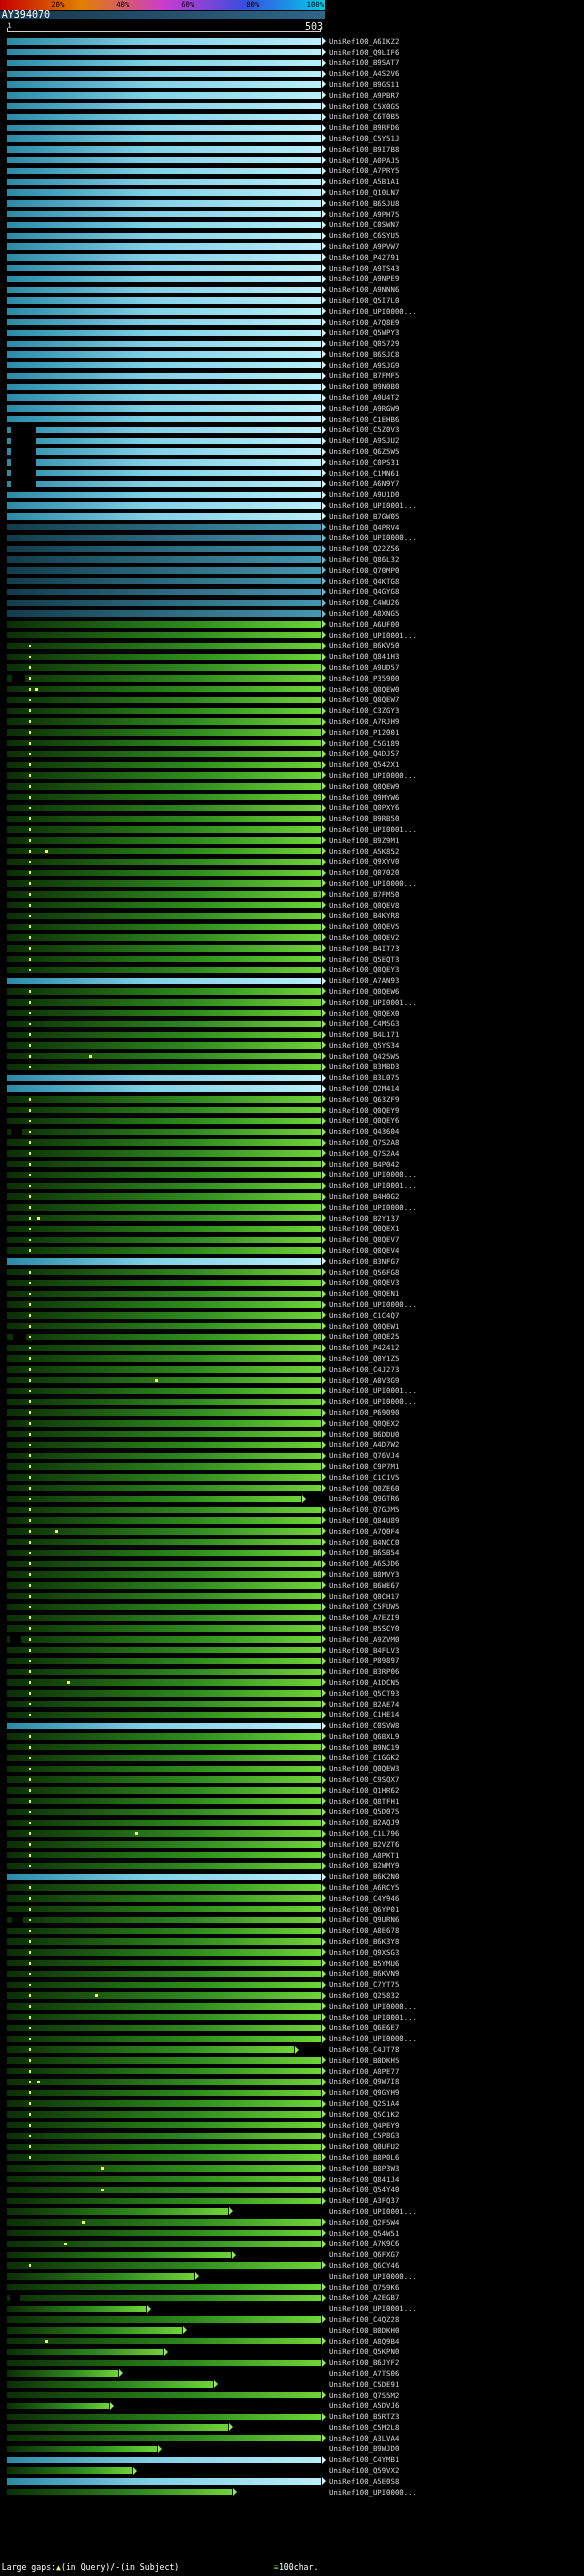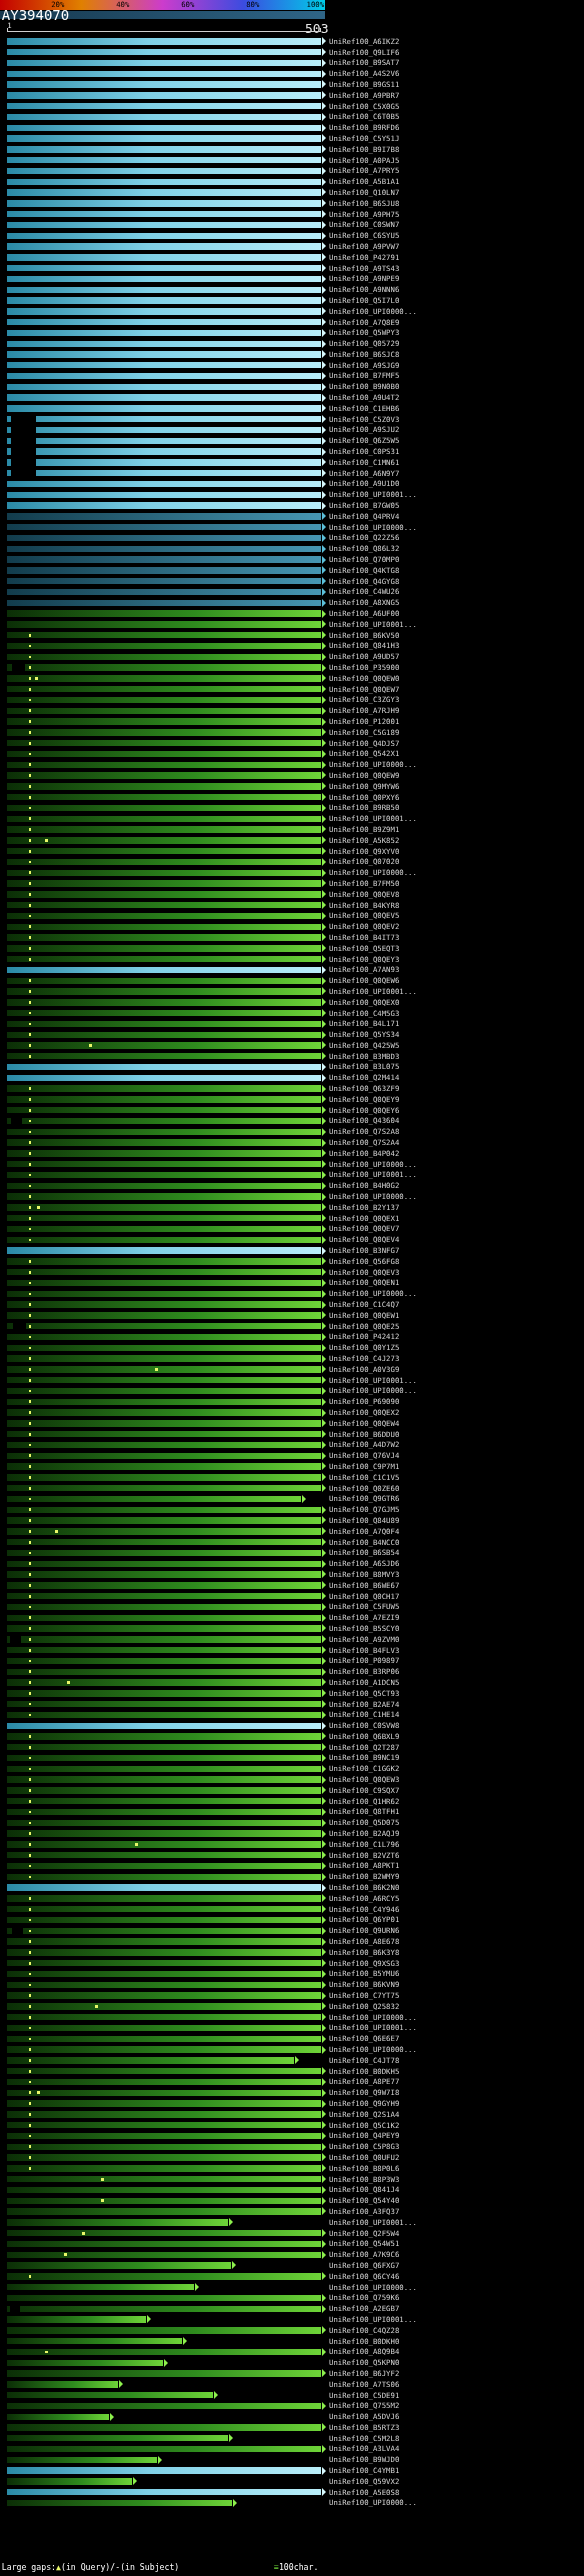--- a/index.html
+++ b/index.html
@@ -6,26 +6,26 @@
   body{width:585px;height:2576px;overflow:hidden;font-family:"DejaVu Sans Mono",monospace;}
   .screen{position:relative;width:585px;height:2576px;background:#000;}
 
   
   .key{position:relative;height:10px;width:325px;}
   .key-label{position:absolute;top:0.9px;font-size:7.3px;line-height:8.2px;color:#000;transform:translateX(-105%);white-space:nowrap;}
 
   
   .query-row{position:relative;height:10px;width:585px;}
   .query-bar{position:absolute;left:0;top:0.9px;width:325px;height:8.2px;background:linear-gradient(to right,#16384e,#2f6587);}
-  .query-name{position:absolute;left:1.8px;top:0.9px;font-size:14px;line-height:8.2px;color:#fff;}
+  .query-name{position:absolute;left:1.8px;top:0.9px;font-size:10px;line-height:8.2px;color:#fff;}
 
   
   .ruler{position:relative;height:16.4px;width:585px;}
   .ruler-start{position:absolute;left:7.3px;top:0.9px;font-size:7.3px;color:#e8e8e8;}
-  .ruler-end{position:absolute;left:305px;top:0.9px;font-size:13px;color:#e8e8e8;}
+  .ruler-end{position:absolute;left:305px;top:0.9px;font-size:10px;color:#e8e8e8;}
   .ruler-line{position:absolute;left:7.3px;top:11px;width:314px;height:0.9px;background:#cfcfcf;}
   .ruler-line::before,.ruler-line::after{content:'';position:absolute;top:-2.7px;width:0.9px;height:3.7px;background:#cfcfcf;}
   .ruler-line::before{left:0;}
   .ruler-line::after{right:0;}
 
   
   #rows{position:relative;width:585px;}
   .hit-row{position:relative;height:10.8px;width:585px;}
   .bar{position:absolute;top:1.8px;height:6.4px;}
   .bar.c1{background:linear-gradient(to right,#2a8aa6,#7fd0e6 45%,#b9eef9);}
@@ -202,20 +202,24 @@
       <div class="hit-row">
         <div class="bar c1" style="left: 7.3px; width: 314px;"></div>
         <div class="hit-label">UniRef100_B9N0B0</div>
       </div>
       <div class="hit-row">
         <div class="bar c1" style="left: 7.3px; width: 314px;"></div>
         <div class="hit-label">UniRef100_A9U4T2</div>
       </div>
       <div class="hit-row">
         <div class="bar c1" style="left: 7.3px; width: 314px;"></div>
+        <div class="hit-label">UniRef100_A9RGW9</div>
+      </div>
+      <div class="hit-row">
+        <div class="bar c1" style="left: 7.3px; width: 314px;"></div>
         <div class="hit-label">UniRef100_C1EHB6</div>
       </div>
       <div class="hit-row">
         <div class="bar c1" style="left: 7.3px; width: 314px;">
           <i class="brk" style="left: 3.7px; width: 25px;"></i>
         </div>
         <div class="hit-label">UniRef100_C5Z0V3</div>
       </div>
       <div class="hit-row">
         <div class="bar c1" style="left: 7.3px; width: 314px;">
@@ -671,25 +675,20 @@
         <div class="hit-label">UniRef100_P69090</div>
       </div>
       <div class="hit-row">
         <div class="bar g" style="left: 7.3px; width: 314px;"></div>
         <i class="dot" style="left: 28.6px;"></i>
         <div class="hit-label">UniRef100_Q0QEX2</div>
       </div>
       <div class="hit-row">
         <div class="bar g" style="left: 7.3px; width: 314px;"></div>
         <i class="dot" style="left: 28.6px;"></i>
-        <div class="hit-label">UniRef100_Q0QEW4</div>
-      </div>
-      <div class="hit-row">
-        <div class="bar g" style="left: 7.3px; width: 314px;"></div>
-        <i class="dot" style="left: 28.6px;"></i>
         <div class="hit-label">UniRef100_B6DDU0</div>
       </div>
       <div class="hit-row">
         <div class="bar g" style="left: 7.3px; width: 314px;"></div>
         <i class="dot" style="left: 28.6px;"></i>
         <div class="hit-label">UniRef100_A4D7W2</div>
       </div>
       <div class="hit-row">
         <div class="bar g" style="left: 7.3px; width: 314px;"></div>
         <i class="dot" style="left: 28.6px;"></i>
@@ -820,25 +819,20 @@
         <div class="hit-label">UniRef100_C1HE14</div>
       </div>
       <div class="hit-row">
         <div class="bar c1" style="left: 7.3px; width: 314px;"></div>
         <div class="hit-label">UniRef100_C0SVW8</div>
       </div>
       <div class="hit-row">
         <div class="bar g" style="left: 7.3px; width: 314px;"></div>
         <i class="dot" style="left: 28.6px;"></i>
         <div class="hit-label">UniRef100_Q6BXL9</div>
-      </div>
-      <div class="hit-row">
-        <div class="bar g" style="left: 7.3px; width: 314px;"></div>
-        <i class="dot" style="left: 28.6px;"></i>
-        <div class="hit-label">UniRef100_Q2T287</div>
       </div>
       <div class="hit-row">
         <div class="bar g" style="left: 7.3px; width: 314px;"></div>
         <i class="dot" style="left: 28.6px;"></i>
         <div class="hit-label">UniRef100_B9NC19</div>
       </div>
       <div class="hit-row">
         <div class="bar g" style="left: 7.3px; width: 314px;"></div>
         <i class="dot" style="left: 28.6px;"></i>
         <div class="hit-label">UniRef100_C1GGK2</div>

